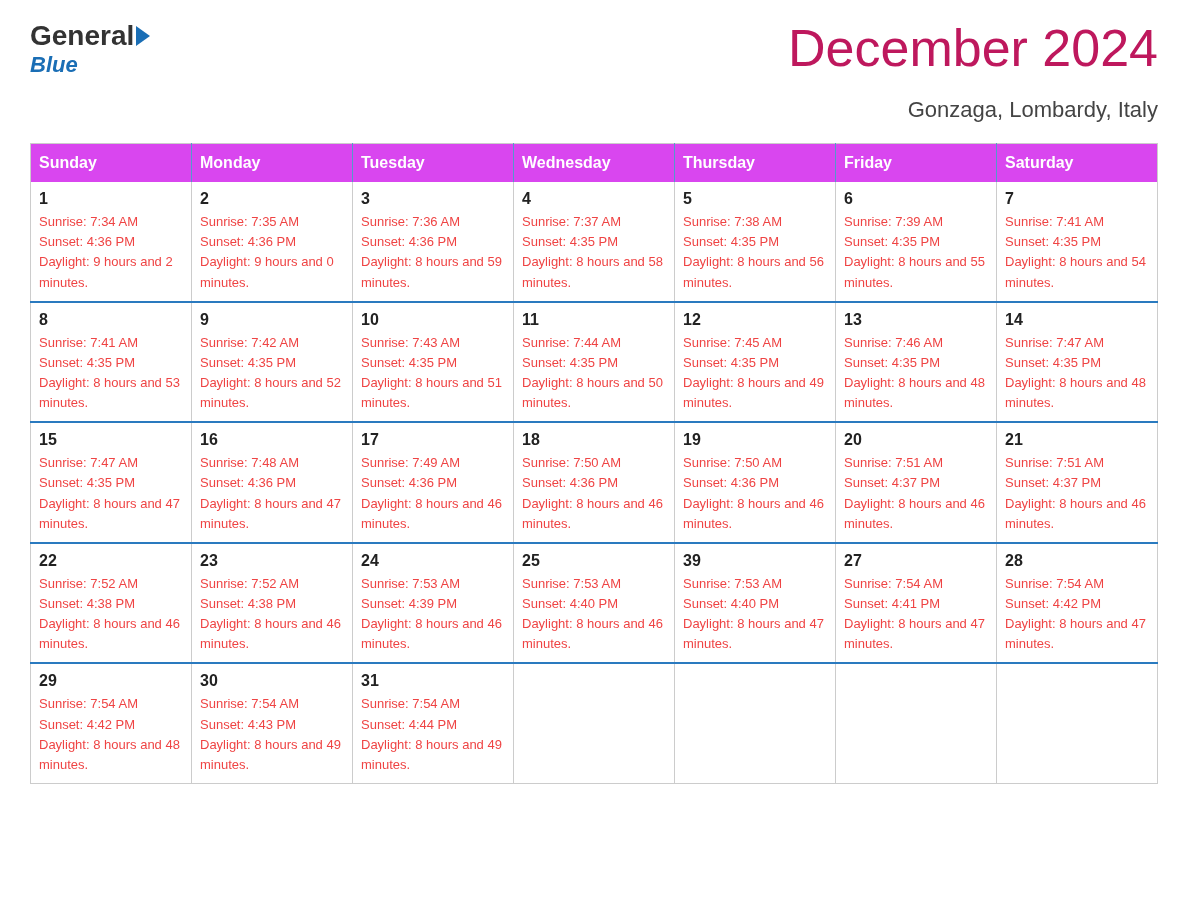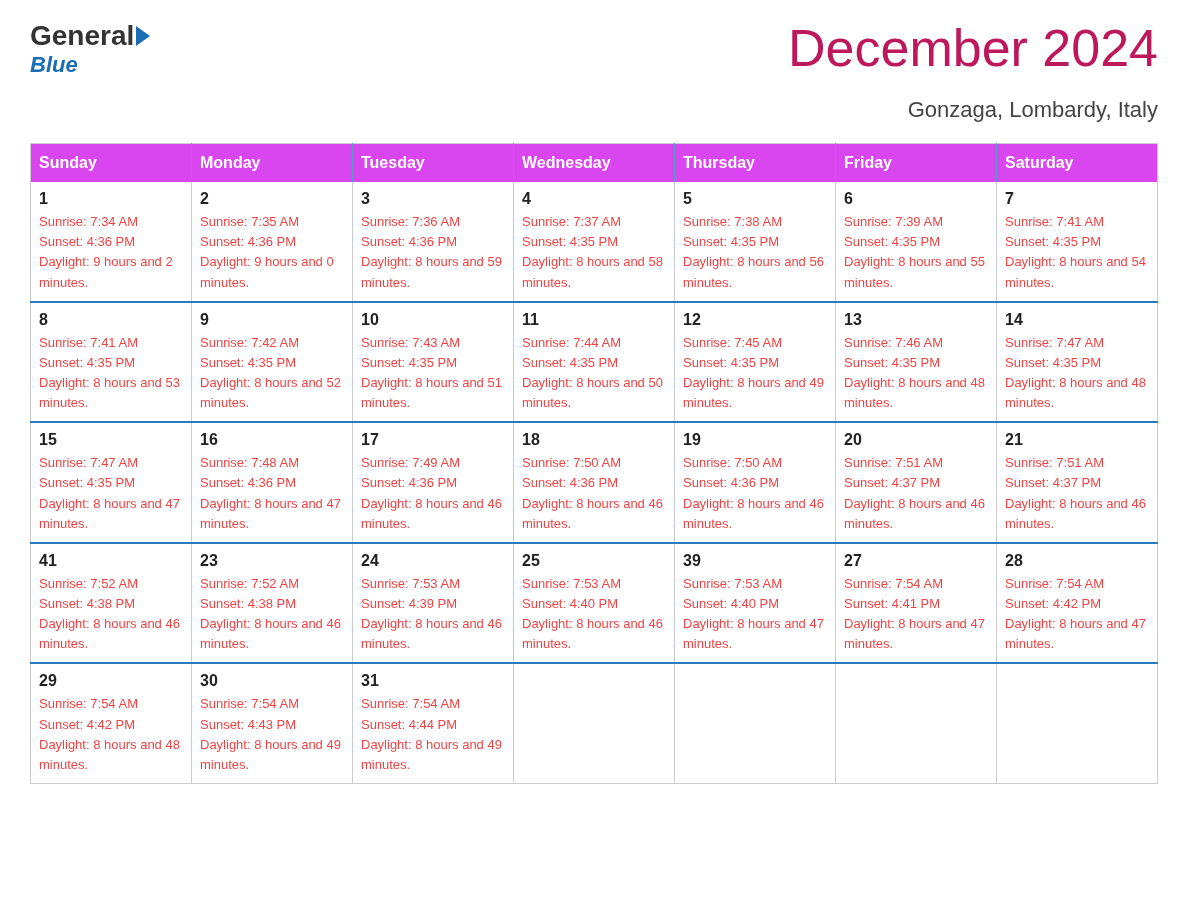--- a/index.html
+++ b/index.html
@@ -231,21 +231,21 @@
           <span class="day-num">20</span>
           <div class="day-info">Sunrise: 7:51 AM<br>Sunset: 4:37 PM<br>Daylight: 8 hours and 46 minutes.</div>
         </td>
         <td>
           <span class="day-num">21</span>
           <div class="day-info">Sunrise: 7:51 AM<br>Sunset: 4:37 PM<br>Daylight: 8 hours and 46 minutes.</div>
         </td>
       </tr>
       <tr>
         <td>
-          <span class="day-num">41</span>
+          <span class="day-num">22</span>
           <div class="day-info">Sunrise: 7:52 AM<br>Sunset: 4:38 PM<br>Daylight: 8 hours and 46 minutes.</div>
         </td>
         <td>
           <span class="day-num">23</span>
           <div class="day-info">Sunrise: 7:52 AM<br>Sunset: 4:38 PM<br>Daylight: 8 hours and 46 minutes.</div>
         </td>
         <td>
           <span class="day-num">24</span>
           <div class="day-info">Sunrise: 7:53 AM<br>Sunset: 4:39 PM<br>Daylight: 8 hours and 46 minutes.</div>
         </td>

